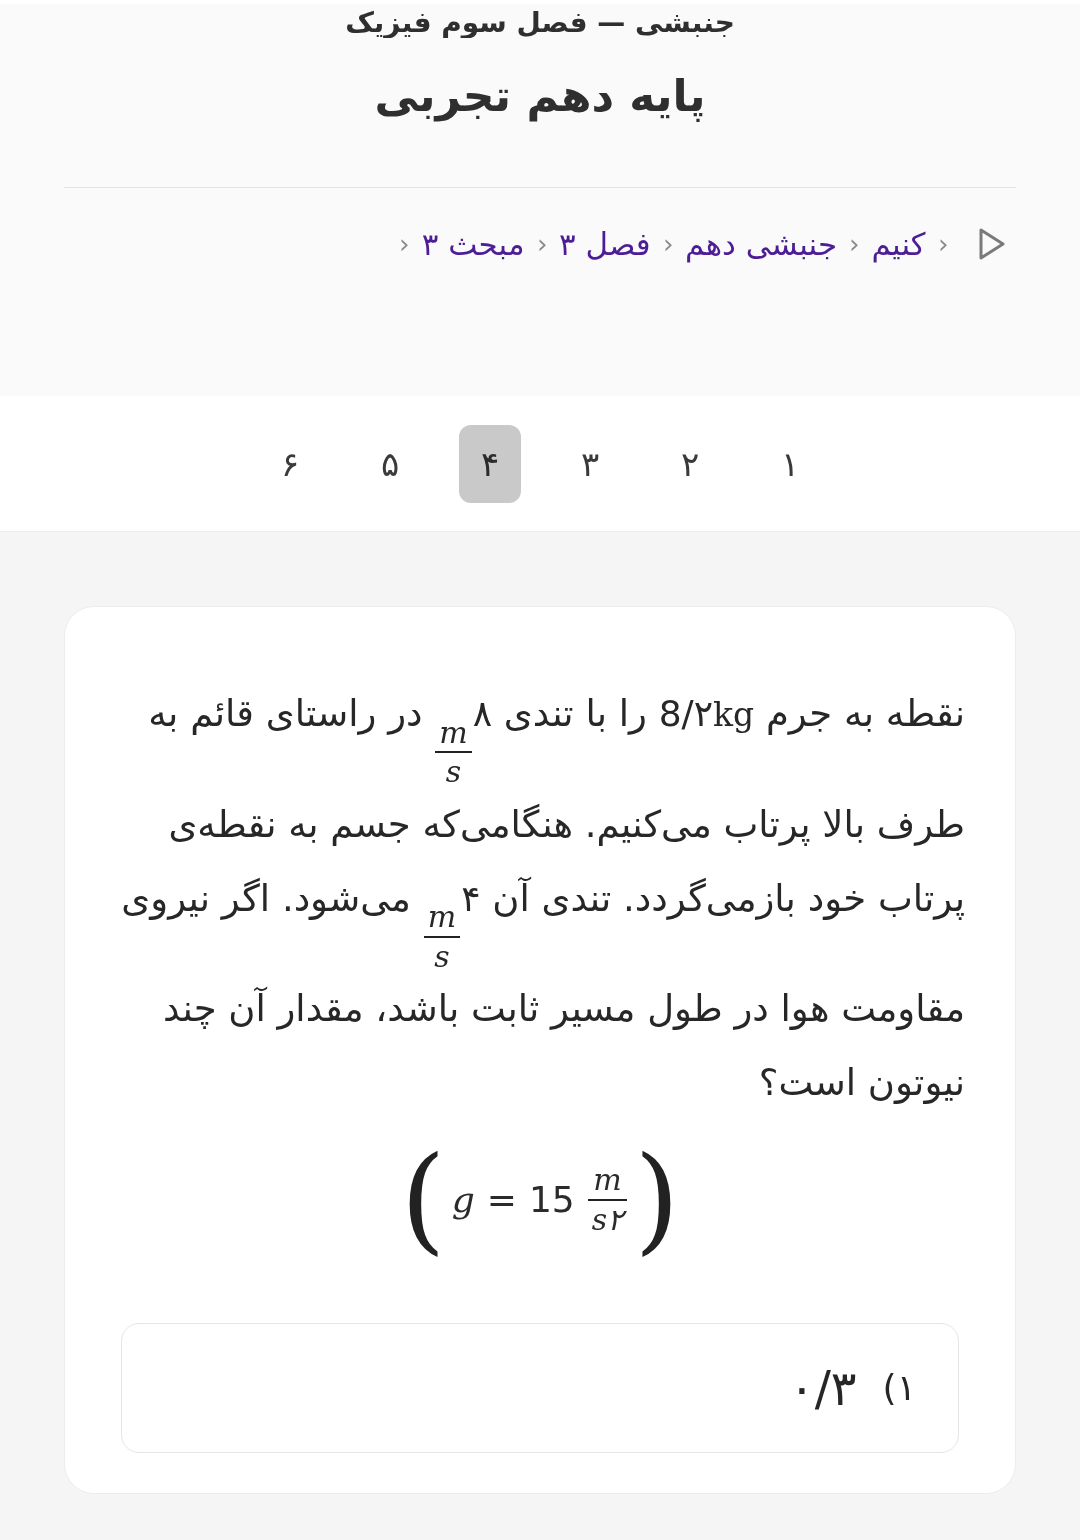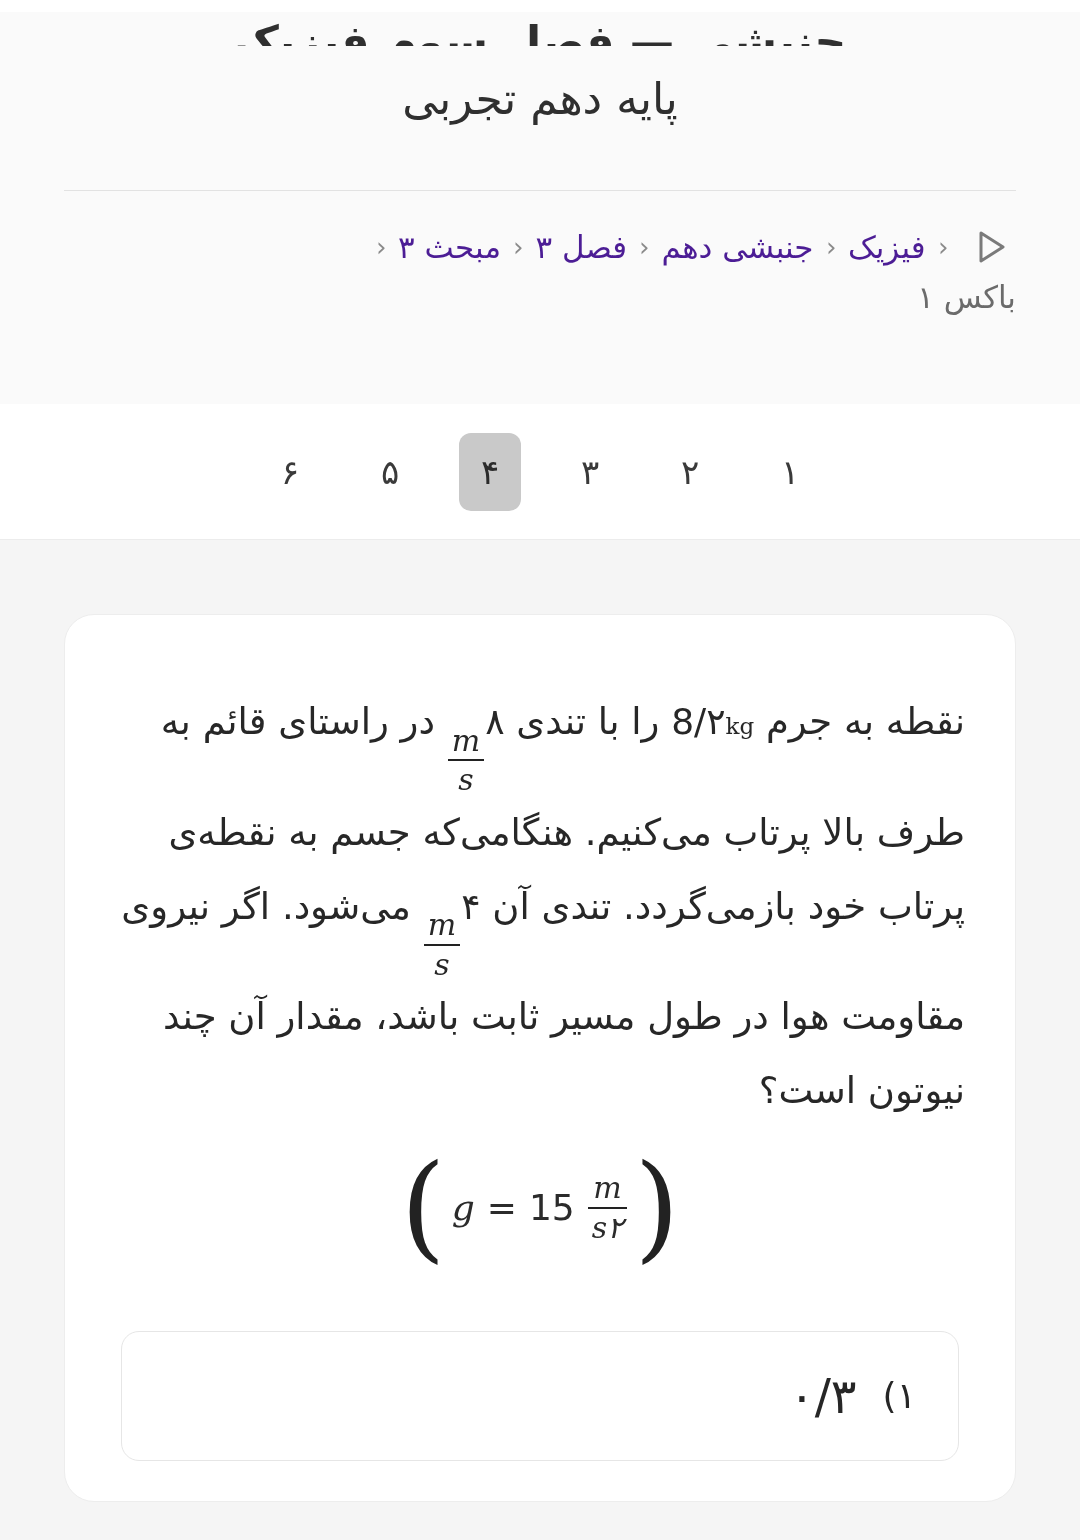--- a/index.html
+++ b/index.html
@@ -18,36 +18,36 @@
     background: #fafafa;
     padding: 0 64px 0 64px;
     position: relative;
     height: 392px;
   }
   .title-block {
     text-align: center;
     padding-top: 0;
   }
   .title-line1 {
-    font-size: 44px;
+    font-size: 28px;
     font-weight: bold;
     color: #2f2f2f;
     line-height: 1.35;
-    margin: 12px;
+    margin: 4px;
     height: 34px;
     overflow: hidden;
     white-space: nowrap;
     letter-spacing: -0.5px;
   }
   .title-line2 {
     font-size: 44px;
-    font-weight: normal;
+    font-weight: bold;
     color: #2f2f2f;
     line-height: 1.5;
-    margin: 8px;
+    margin: 17px;
     padding-top: 8px;
   }
   .divider {
     height: 1px;
     background: #e2e2e2;
     margin: 58px 0 0 0;
   }
 
   
   .breadcrumb {
@@ -160,21 +160,21 @@
   .frac .bar { width: 100%; height: 2px; background: #222; margin: 3px 0; }
   .frac .den { font-size: 30px; padding: 0 4px; }
   .mathnum {
     font-family: "DejaVu Sans", sans-serif;
     font-style: normal;
     font-size: 36px;
   }
   .unit {
     font-family: "DejaVu Serif", serif;
     font-style: normal;
-    font-size: 23px;
+    font-size: 33px;
   }
   .mi {
     font-family: "DejaVu Serif", serif;
     font-style: italic;
     font-size: 36px;
   }
   .nowrap { white-space: nowrap; display: inline-block; }
 
   .g-line {
     display: flex;
@@ -234,31 +234,30 @@
 
   <div class="divider"></div>
 
   <div class="breadcrumb">
     <span class="crumb-icon">
       <svg width="46" height="46" viewBox="0 0 46 46" fill="none" stroke="#7a7a7a" stroke-width="3">
         <path d="M14 9 L36 23 L14 37 Z" stroke-linejoin="round" fill="none"></path>
       </svg>
     </span>
     <span class="crumb-sep">›</span>
-    <span class="crumb-item">فیزیک</span>
+    <span class="crumb-item">کنیم</span>
     <span class="crumb-sep">›</span>
     <span class="crumb-item">جنبشی دهم</span>
     <span class="crumb-sep">›</span>
     <span class="crumb-item">فصل ۳</span>
     <span class="crumb-sep">›</span>
     <span class="crumb-item">مبحث ۳</span>
     <span class="crumb-sep">›</span>
   </div>
 
-  <div class="crumb-row2">باکس ۱</div>
 </div>
 
 <div class="pager-bar">
   <div class="pager">
     <div class="page-num">۱</div>
     <div class="page-num">۲</div>
     <div class="page-num">۳</div>
     <div class="page-num active">۴</div>
     <div class="page-num">۵</div>
     <div class="page-num">۶</div>

